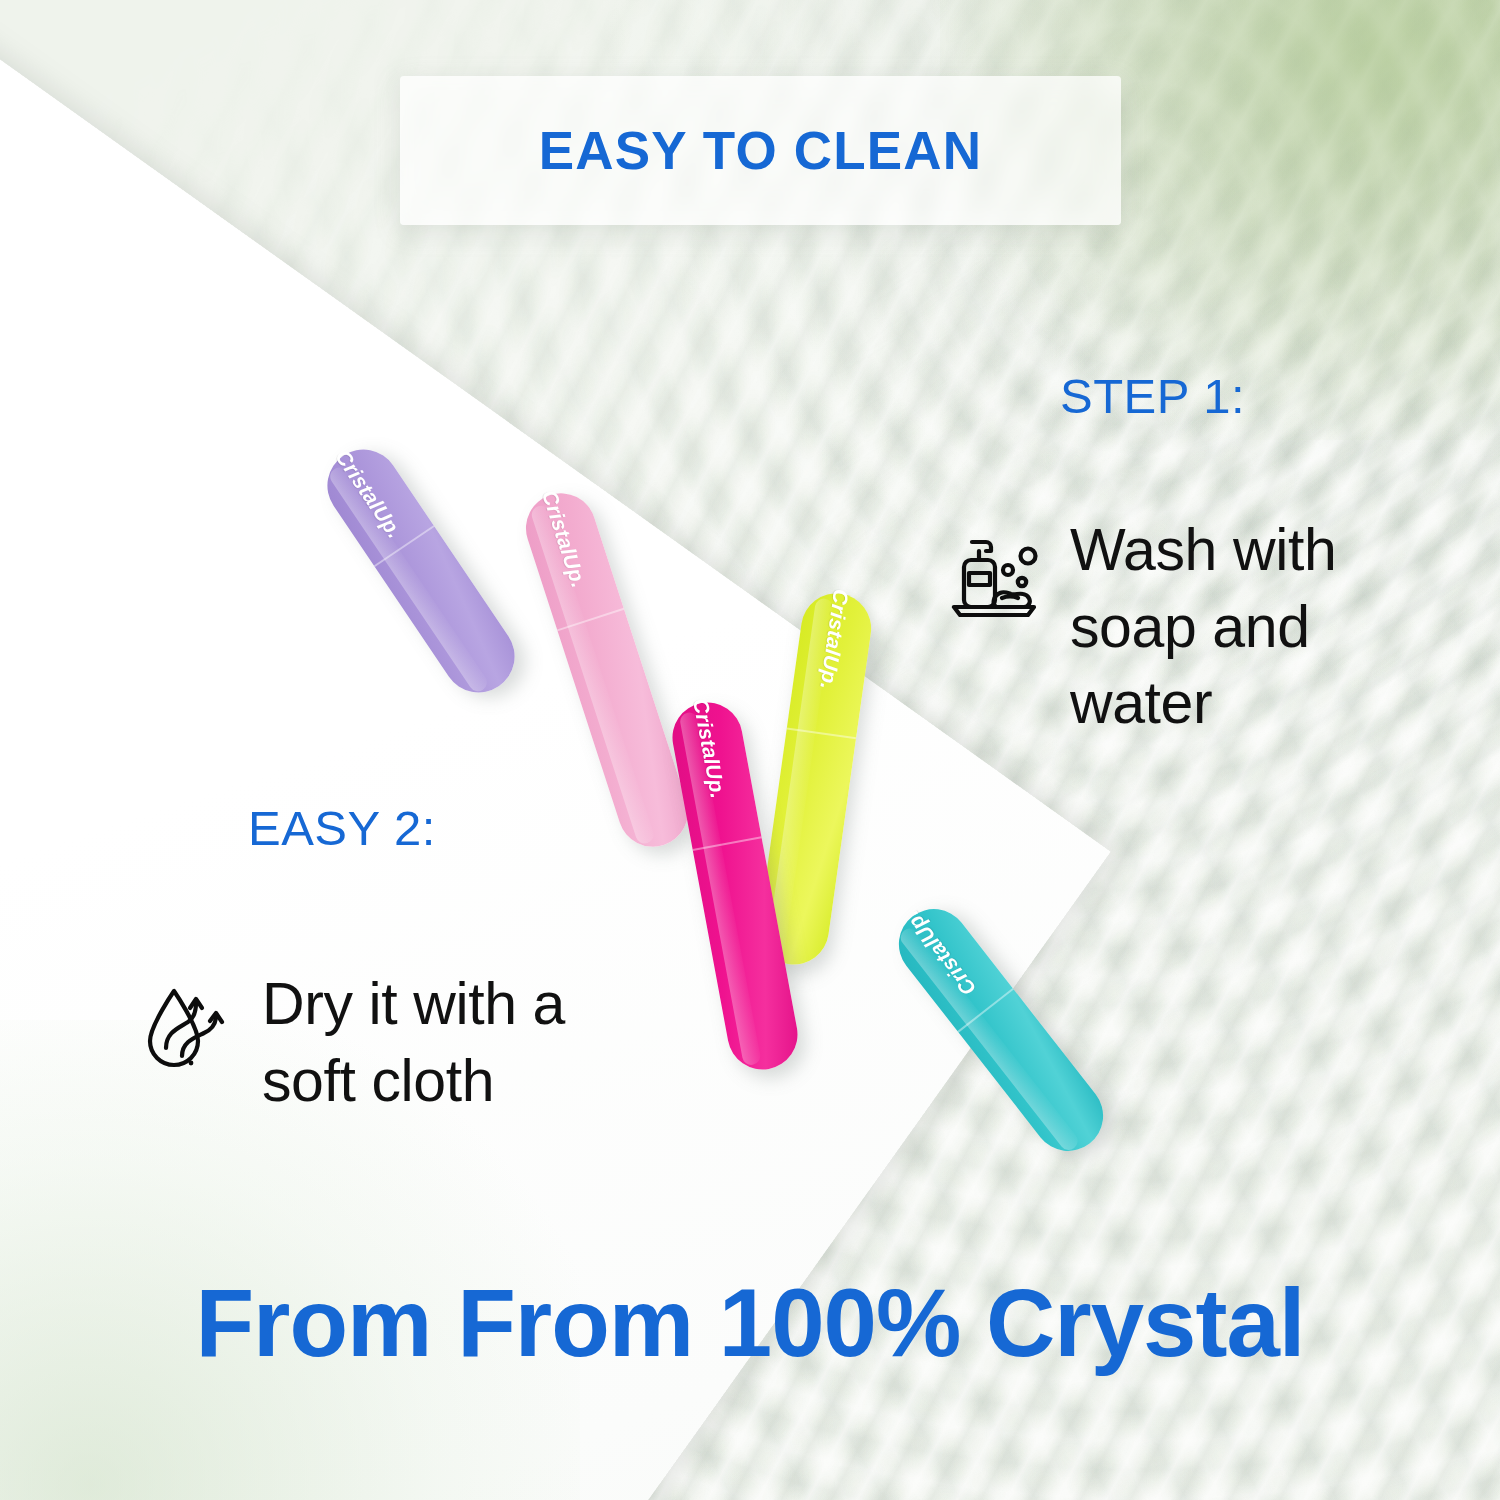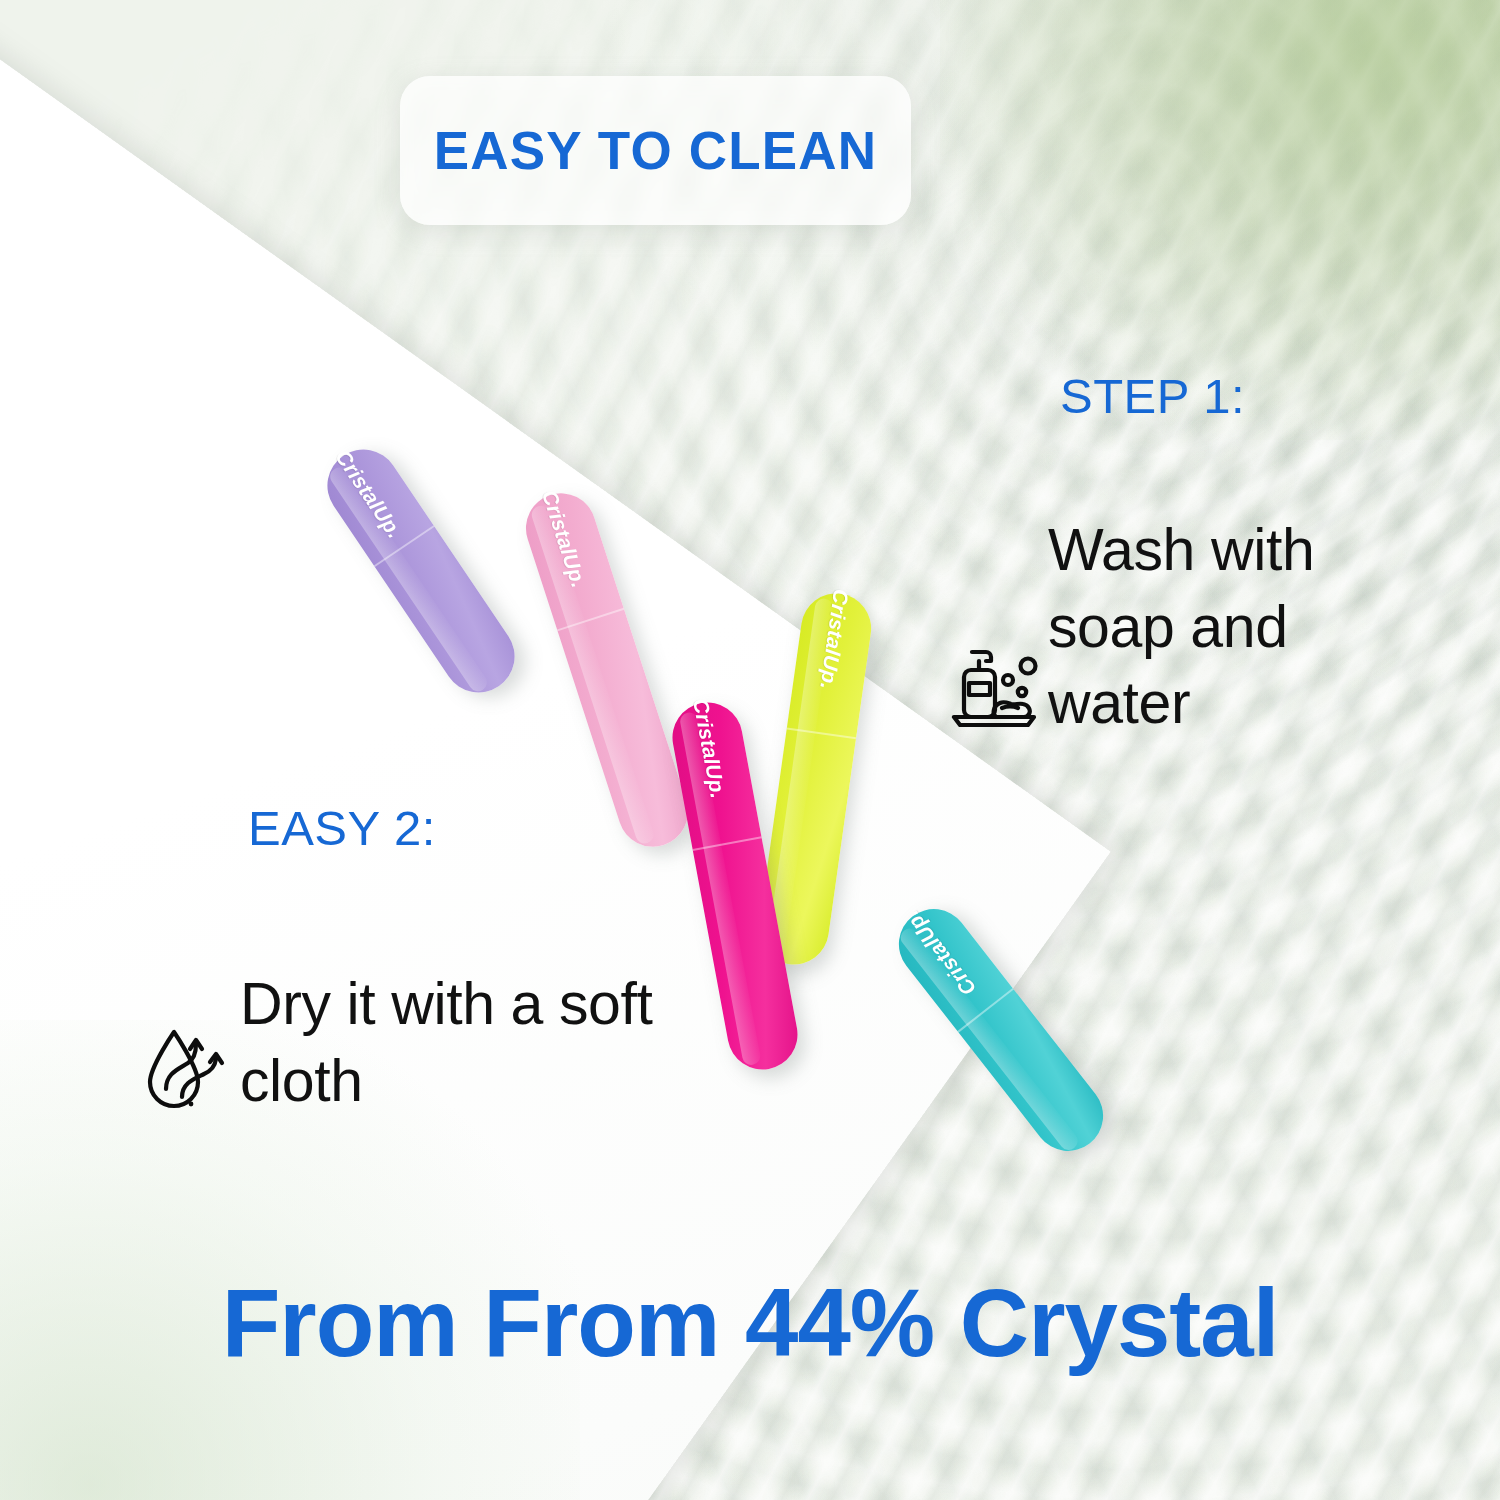--- a/index.html
+++ b/index.html
@@ -95,23 +95,23 @@
     position: absolute;
     left: 0; top: 0; right: 0; bottom: 0;
     background: radial-gradient(ellipse 900px 800px at 20% 80%, rgba(235,242,232,0.85) 0%, rgba(255,255,255,0) 70%);
   }
 
   
   .title-pill {
     position: absolute;
     left: 400px;
     top: 76px;
-    width: 511px;
+    width: 721px;
     height: 149px;
-    border-radius: 30px;
+    border-radius: 4px;
     background: rgba(255,255,255,0.62);
     backdrop-filter: blur(6px);
     -webkit-backdrop-filter: blur(6px);
     box-shadow: 0 6px 26px rgba(140,150,140,0.22),
                 inset 0 0 40px rgba(255,255,255,0.55);
     display: flex;
     align-items: center;
     justify-content: center;
   }
   .title-pill-text {
@@ -127,21 +127,22 @@
     position: absolute;
     font-size: 49px;
     font-weight: normal;
     letter-spacing: .5px;
     color: #1668d4;
     white-space: nowrap;
   }
   .step-body {
     position: absolute;
     display: flex;
-    align-items: flex-end;
+    align-items: flex-start;
+    gap: 22px;
   }
   .step-text {
     font-size: 59px;
     line-height: 1.30;
     color: #111111;
     font-weight: normal;
     letter-spacing: -0.4px;
   }
   .step-icon {
     flex: 0 0 auto;
@@ -335,16 +336,16 @@
         <path d="M42 78 c0 -14 12 -18 22 -23 c7 -3 11 -8 12 -15"></path>
         <path d="M70 43 l6 -8 l6 9"></path>
 
         <circle cx="51" cy="85" r="2.4" fill="#0d0d0d" stroke="none"></circle>
       </svg>
     </div>
     <div class="step-text">Dry it with a soft cloth</div>
   </div>
 
   <div class="headline">
-    <span>From From </span><span class="hl-strong">44% Crystal</span>
+    <span>From From </span><span class="hl-strong">100% Crystal</span>
   </div>
 
 </div>
 
 </body></html>

